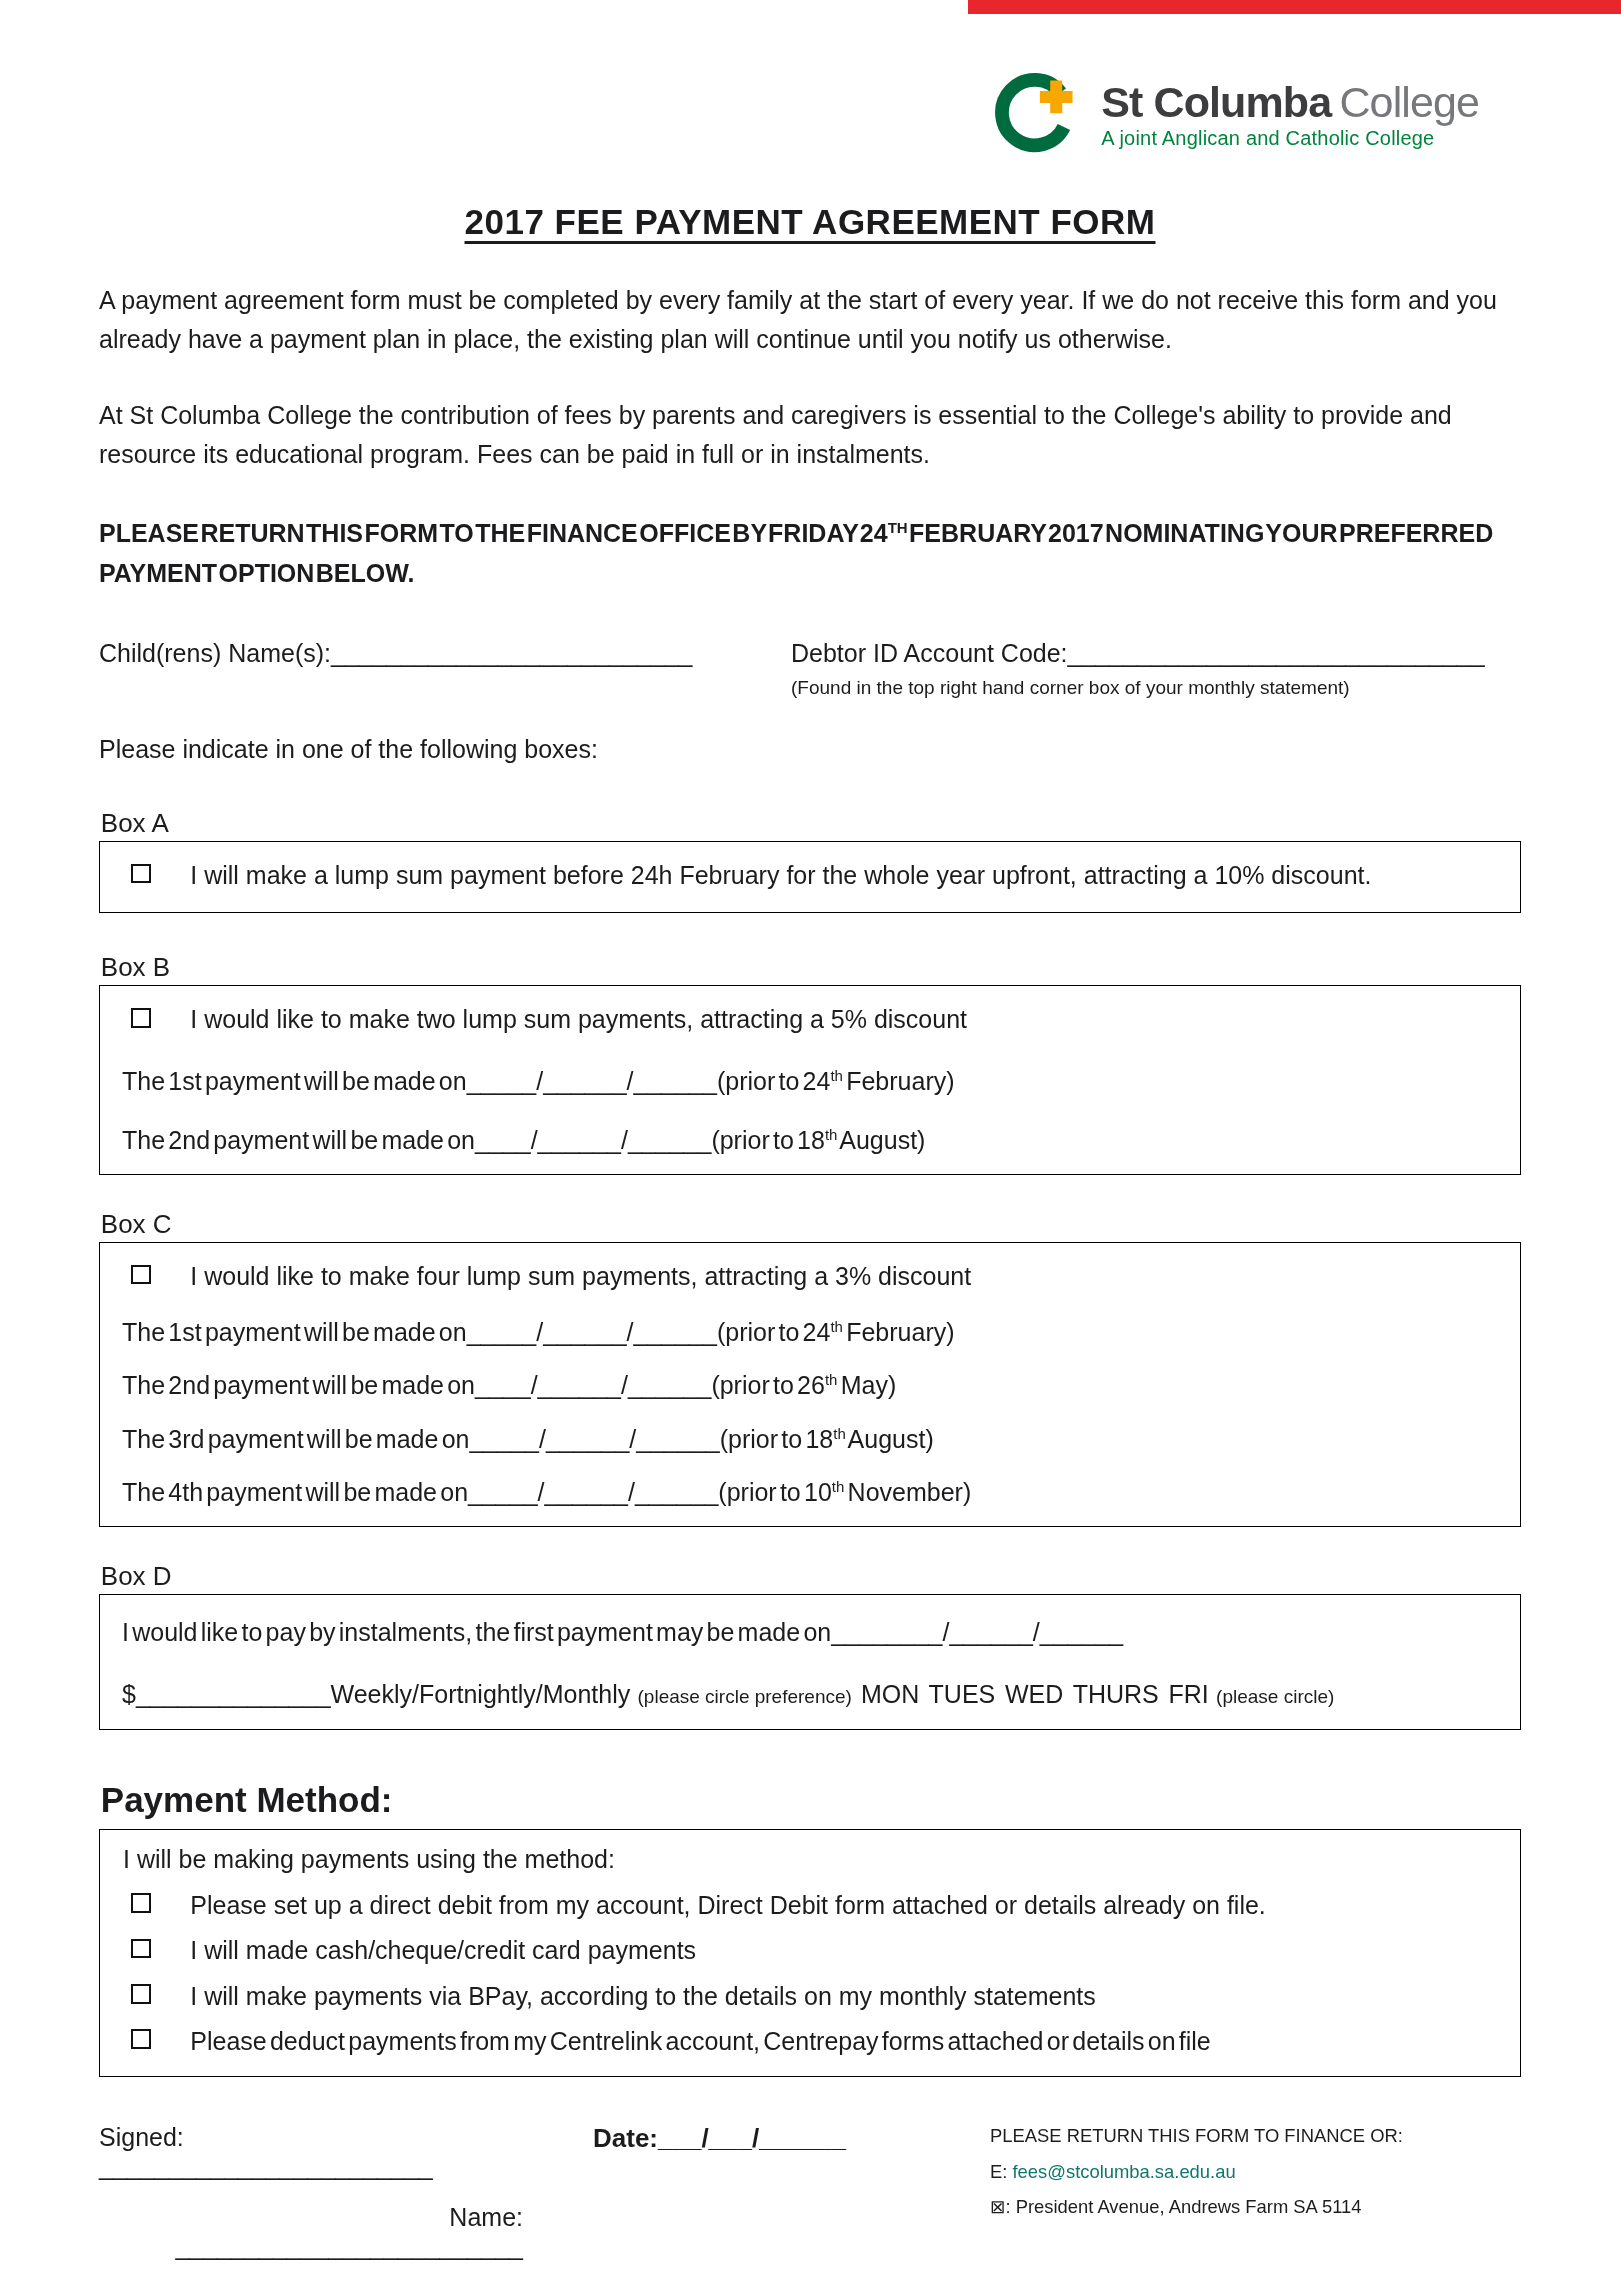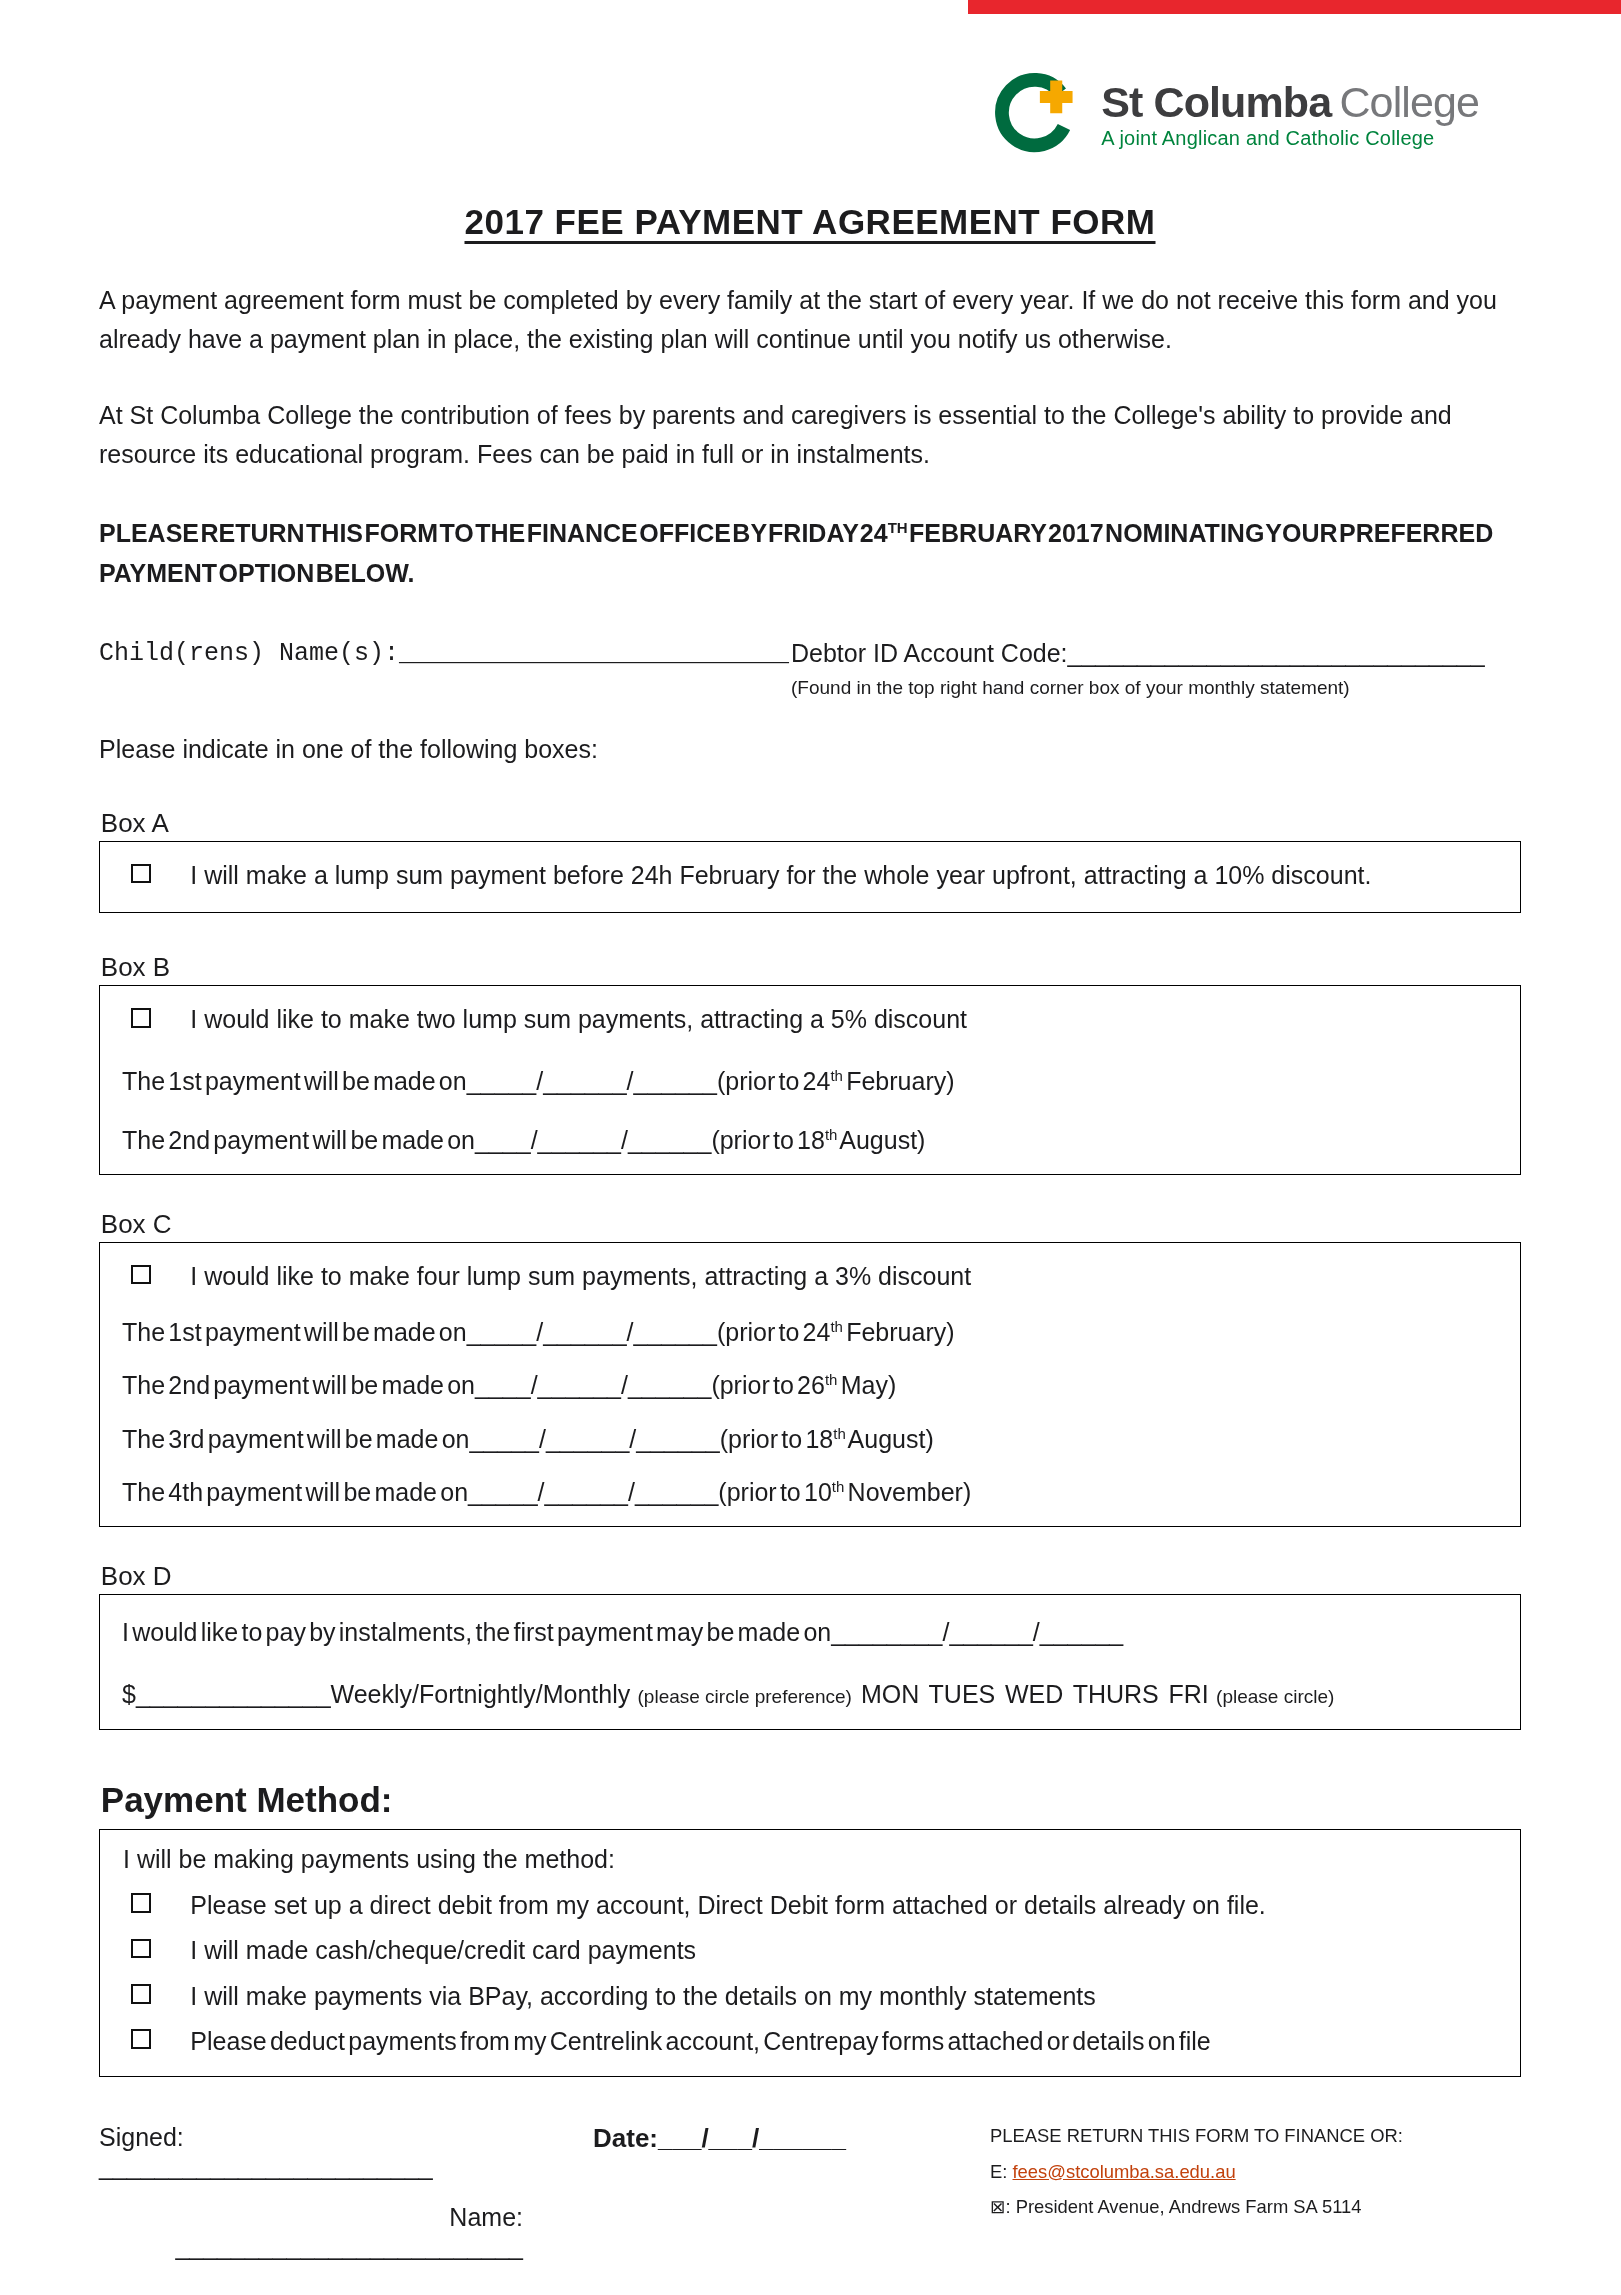--- a/index.html
+++ b/index.html
@@ -24,21 +24,21 @@
     text-decoration:underline;text-underline-offset:7.3px;text-decoration-thickness:2.8px;
   }
 
   .body-text{font-size:25px;line-height:1.56;margin:39px 0 0 0;}
   .p2{margin-top:37px;}
 
   .notice{font-size:25px;font-weight:bold;line-height:1.58;margin:40px 0 0 0;word-spacing:-5.5px;}
   sup{font-size:0.6em;line-height:0;}
 
   .fields-row{display:flex;margin-top:46px;font-size:25px;align-items:flex-start;}
-  .field-child{width:692px;flex:none;font-family:Liberation Mono, monospace;}
+  .field-child{width:692px;flex:none;}
   .hint{font-size:19px;margin-top:9.2px;}
 
   .indicate{margin-top:31px;}
 
   .box-heading{font-size:26px;font-weight:normal;margin:40px 0 1.8px 1.8px;line-height:1.15;}
   .bh-c,.bh-d{margin-top:35px;}
 
   .opt-box{border:1.8px solid #000;padding:14.7px 22px 18.4px 22px;font-size:25px;}
   .opt-row{display:flex;align-items:flex-start;margin-left:9.2px;gap:12px;}
   .checkbox{flex:none;width:15.6px;height:15.6px;border:2.3px solid #101010;margin:7.3px 27.5px 0 0;background:#fff;}
@@ -60,21 +60,21 @@
   .pm-box .checkbox{margin-top:6.4px;}
   .pm-box .opt-text{max-width:none;line-height:1.45;}
   .tight{word-spacing:-3.7px;}
 
   .footer{display:flex;align-items:flex-start;margin-top:46px;font-size:25px;}
   .f-left{width:424px;flex:none;}
   .f-left .f-line + .f-line{margin-top:22px;text-align:right;}
   .f-date{margin-left:70px;font-weight:bold;font-size:26px;flex:none;}
   .f-right{margin-left:auto;width:531px;font-size:18.4px;line-height:1.4;}
   .f-right .fr-line + .fr-line{margin-top:10px;}
-  .email{color:#c2410c;text-decoration:underline;cursor:pointer;}
+  .email{color:#0f766e;cursor:pointer;}
 </style>
 </head>
 <body>
 
 <div class="top-bar"></div>
 
 <div class="content">
 
   <div class="logo-row">
     <svg class="crest" viewBox="0 0 100 100">

